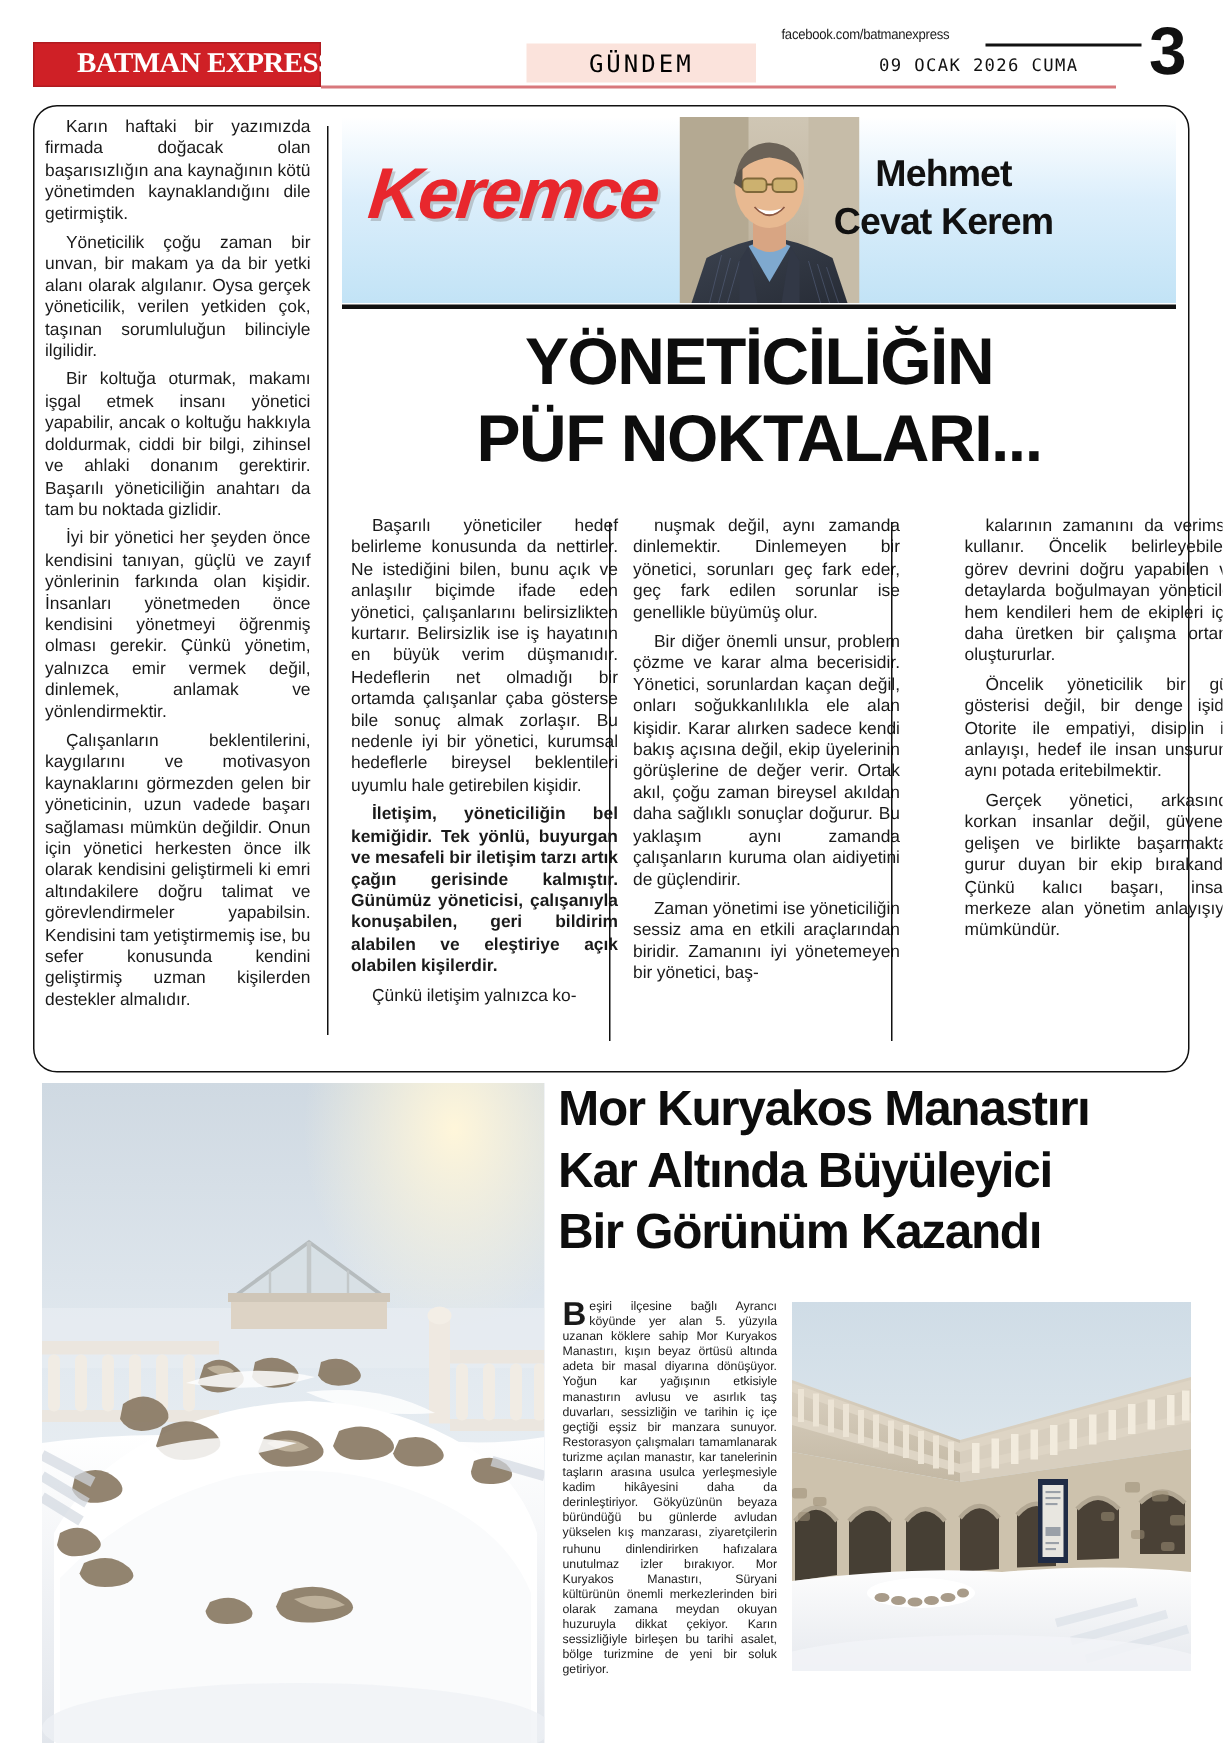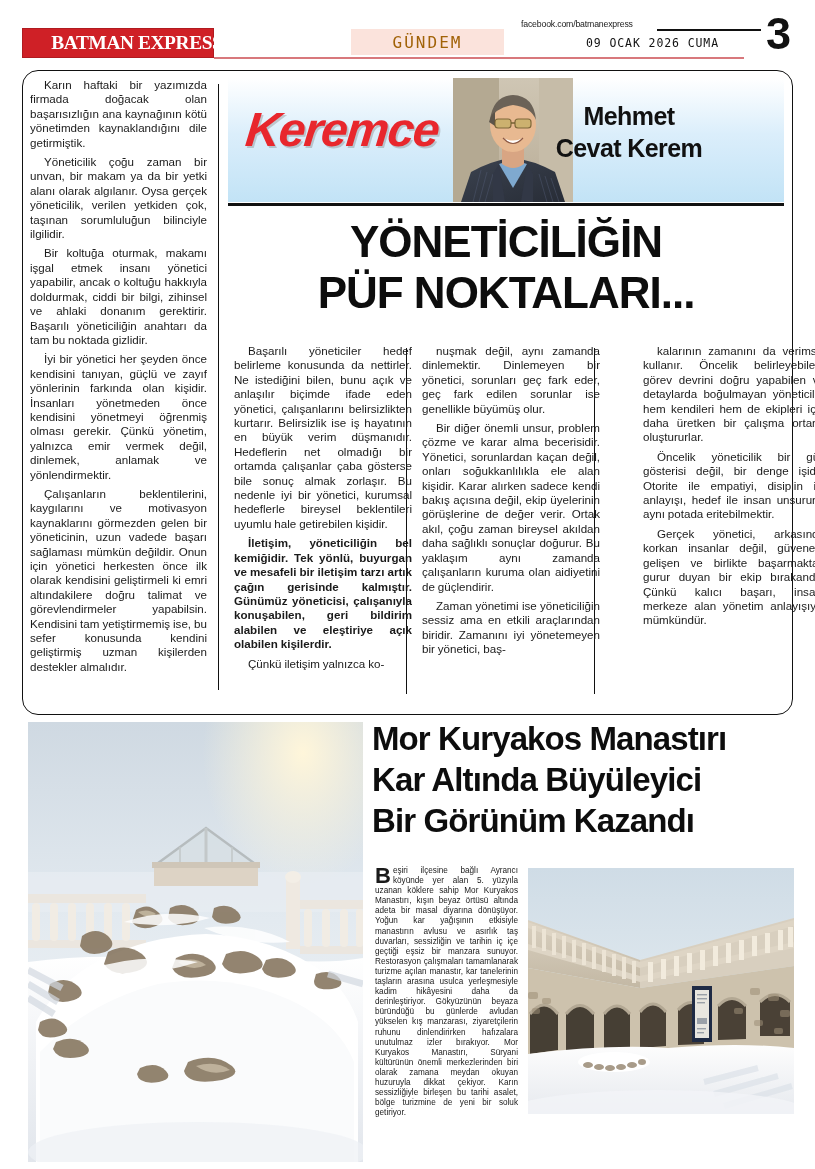--- a/index.html
+++ b/index.html
@@ -29,21 +29,21 @@
   .rule-left {
     position:absolute; left:214px; top:57px; width:530px; height:2px;
     background:#d8787c;
   }
   .gundem-badge {
     position:absolute; left:351px; top:29px; width:153px; height:26px;
     background:#fbe3dc;
     display:flex; align-items:center; justify-content:center;
   }
   .gundem-text {
-    font-size:16px; letter-spacing:2px; color:#a16207;
+    font-size:16px; letter-spacing:2px; color:#000000;
     font-family:"DejaVu Sans Mono", monospace;
     text-align:center;
   }
   .fb-link {
     position:absolute; left:521px; top:18px;
     font-size:9.5px; color:#1a1a1a; letter-spacing:-0.2px;
     font-family:"Liberation Sans", sans-serif;
     transform:scaleX(0.92); transform-origin:left center;
   }
   .date-rule {

